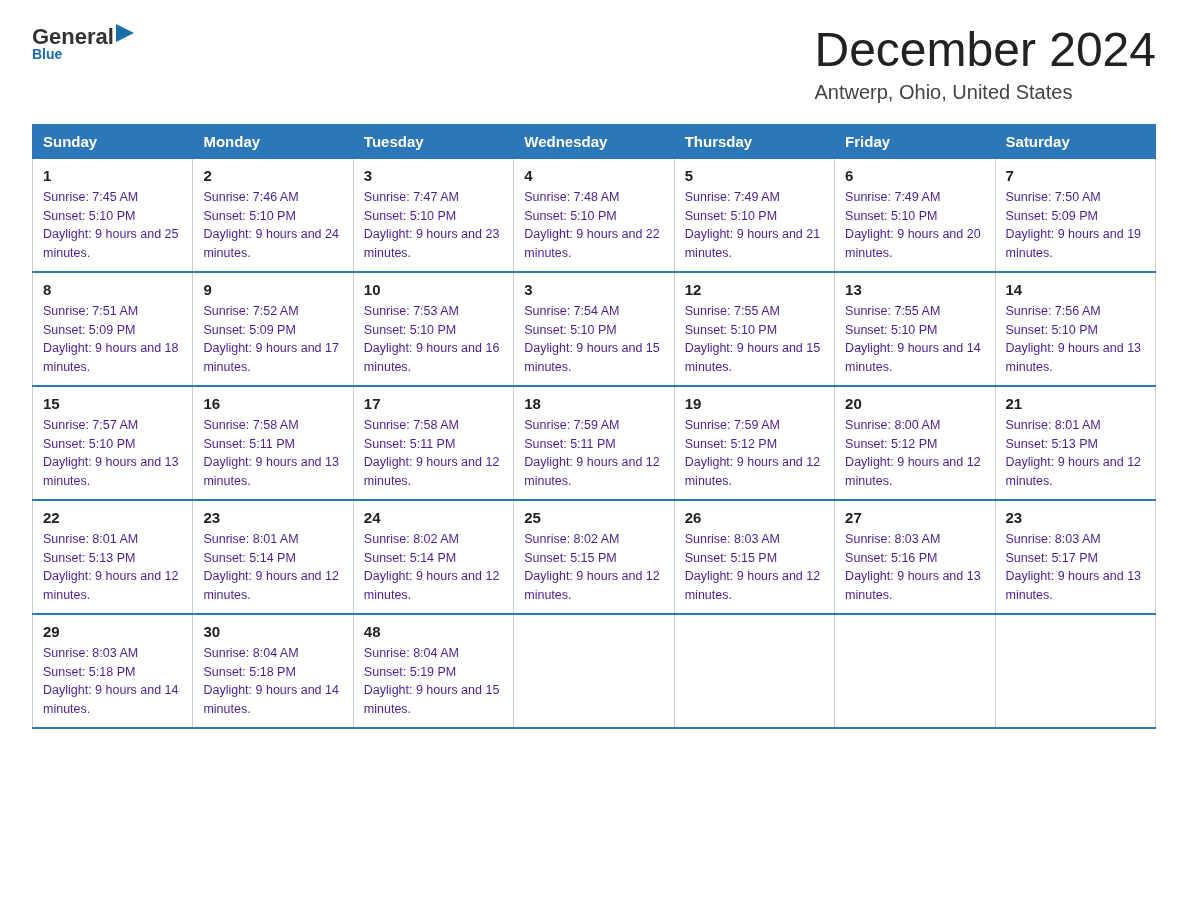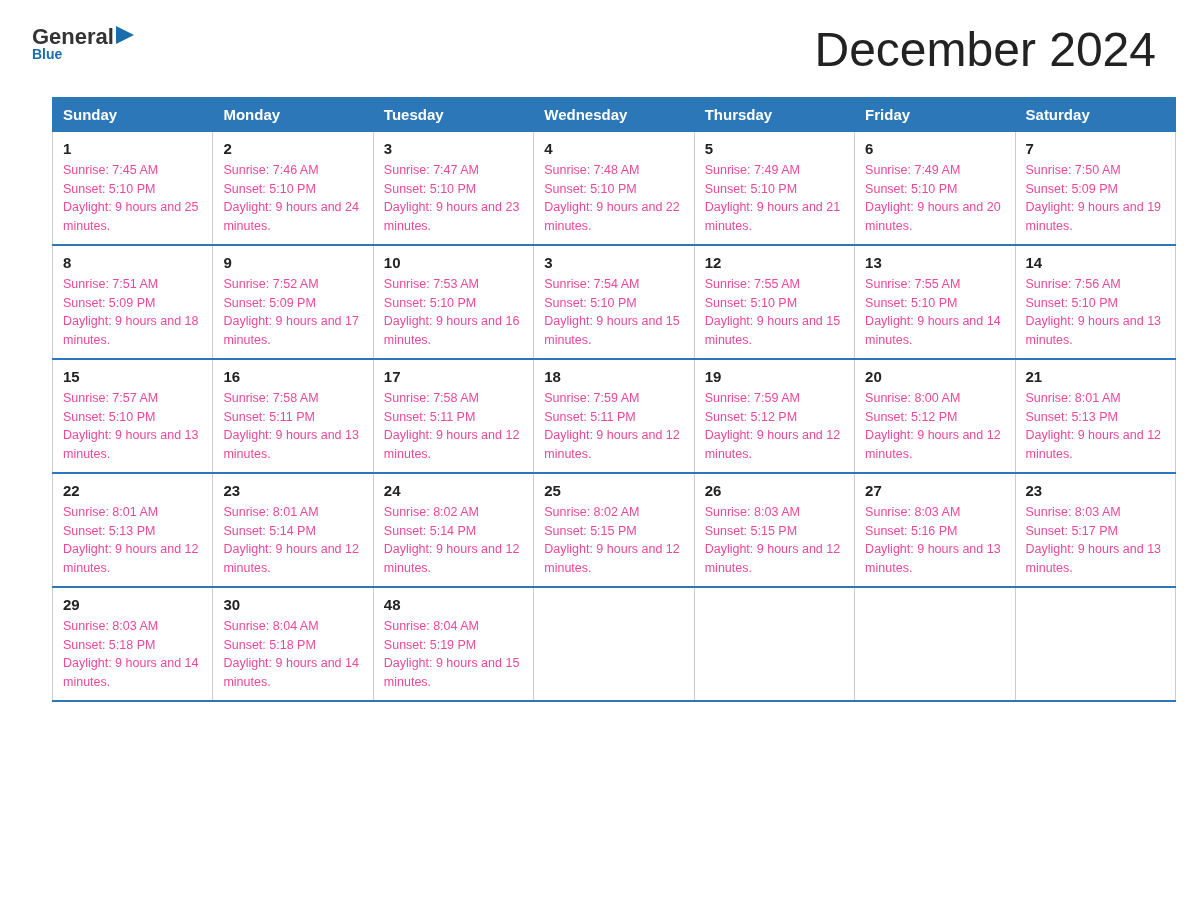--- a/index.html
+++ b/index.html
@@ -42,21 +42,20 @@
     }
     .location-subtitle {
       font-size: 20px;
       color: #444;
       margin-top: 4px;
     }
     table {
       width: 100%;
       border-collapse: collapse;
       table-layout: fixed;
-      margin-left: 20px;
     }
     thead tr th {
       background-color: #2b77b8;
       color: #ffffff;
       font-size: 15px;
       font-weight: bold;
       padding: 8px 10px;
       text-align: left;
       border: 1px solid #2b77b8;
     }
@@ -73,45 +72,46 @@
     }
     .day-number {
       font-size: 15px;
       font-weight: bold;
       margin-bottom: 4px;
       display: block;
     }
     .day-info {
       font-size: 12.5px;
       line-height: 1.5;
-      color: #ec4899;
+      color: #4c1d95;
     }
     .empty-cell {
       background: #ffffff;
     }
   </style>
 </head>
 <body>
 
 <div class="header-area">
   <div class="logo-area">
     <div style="display:flex; flex-direction:column; align-items:flex-start;">
-      <div style="display:flex; align-items:center;">
+      <div style="display:flex; ">
         <span class="logo-text-general">General</span>
         <span style="display:inline-block; margin-left:2px; vertical-align:middle;">
           <svg width="18" height="18" viewBox="0 0 18 18">
             <polygon points="0,0 18,9 0,18" fill="#1a6dab"></polygon>
           </svg>
         </span>
       </div>
       <span class="logo-text-blue" style="margin-top:-4px;">Blue</span>
     </div>
   </div>
   <div class="title-area">
     <div class="month-title">December 2024</div>
+    <div class="location-subtitle">Antwerp, Ohio, United States</div>
   </div>
 </div>
 
 <table>
   <thead>
     <tr id="days-header-row">
         <th>Sunday</th>
         <th>Monday</th>
         <th>Tuesday</th>
         <th>Wednesday</th>

